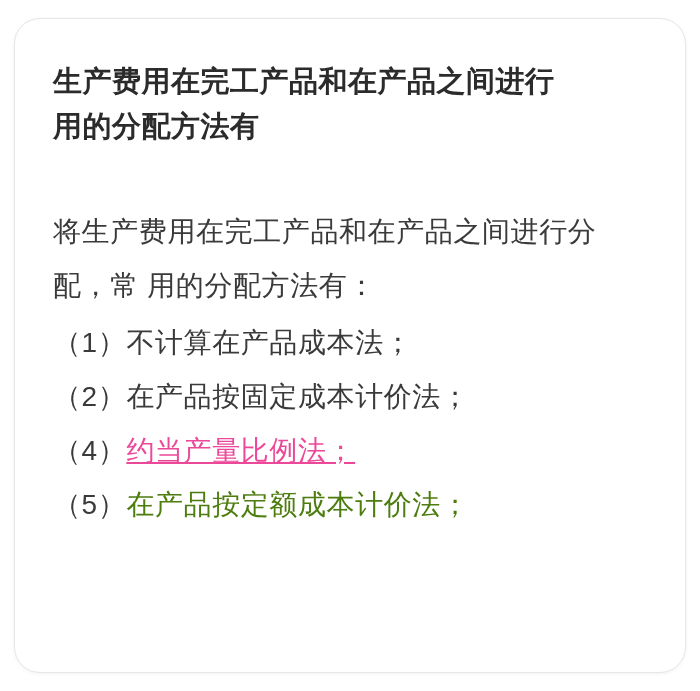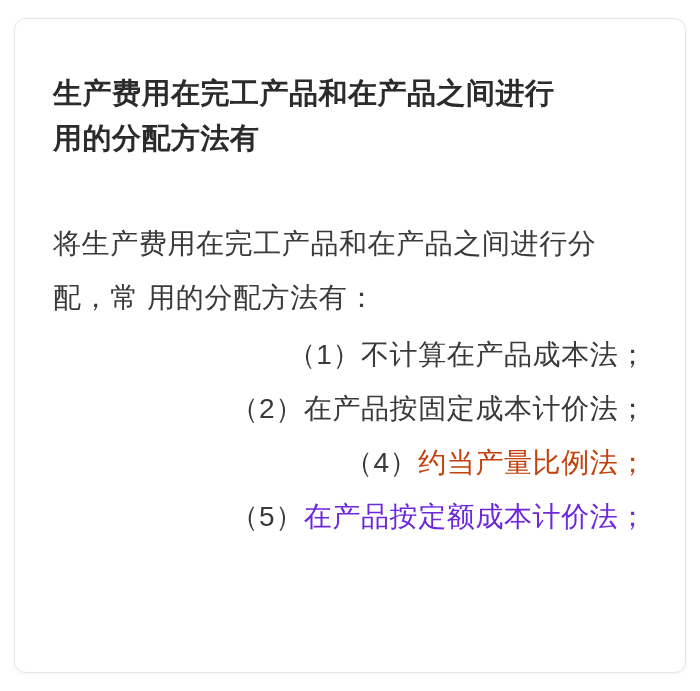--- a/index.html
+++ b/index.html
@@ -17,23 +17,23 @@
     background: #ffffff;
     box-sizing: border-box;
     padding: 18px 14px;
   }
   .card {
     width: 100%;
     height: 100%;
     box-sizing: border-box;
     background: #ffffff;
     border: 1px solid #e6e6e6;
-    border-radius: 12px;
+    border-radius: 26px;
     box-shadow: 0 1px 4px rgba(0,0,0,0.05);
-    padding: 46px 38px;
+    padding: 34px 38px;
   }
   .title {
     font-size: 29px;
     font-weight: bold;
     color: #2b2b2b;
     line-height: 1.55;
     letter-spacing: 0.5px;
     margin: 6px 0 0 0;
   }
   .title-line {
@@ -50,27 +50,27 @@
     margin: 0 0 2px 0;
   }
   .list {
     margin: 4px 0 0 0;
     padding: 0;
     list-style: none;
   }
   .list-item {
     margin: 0;
     white-space: nowrap;
-    text-align: right;
   }
   .hl-blue {
-    color: #c2410c;
+    color: #ec4899;
+    text-decoration: underline;
   }
   .hl-cyan {
-    color: #6d28d9;
+    color: #4d7c0f;
   }
 </style>
 </head>
 <body>
 
 <div class="page">
   <div class="card">
 
     <h1 class="title">
       <span class="title-line">生产费用在完工产品和在产品之间进行</span>

